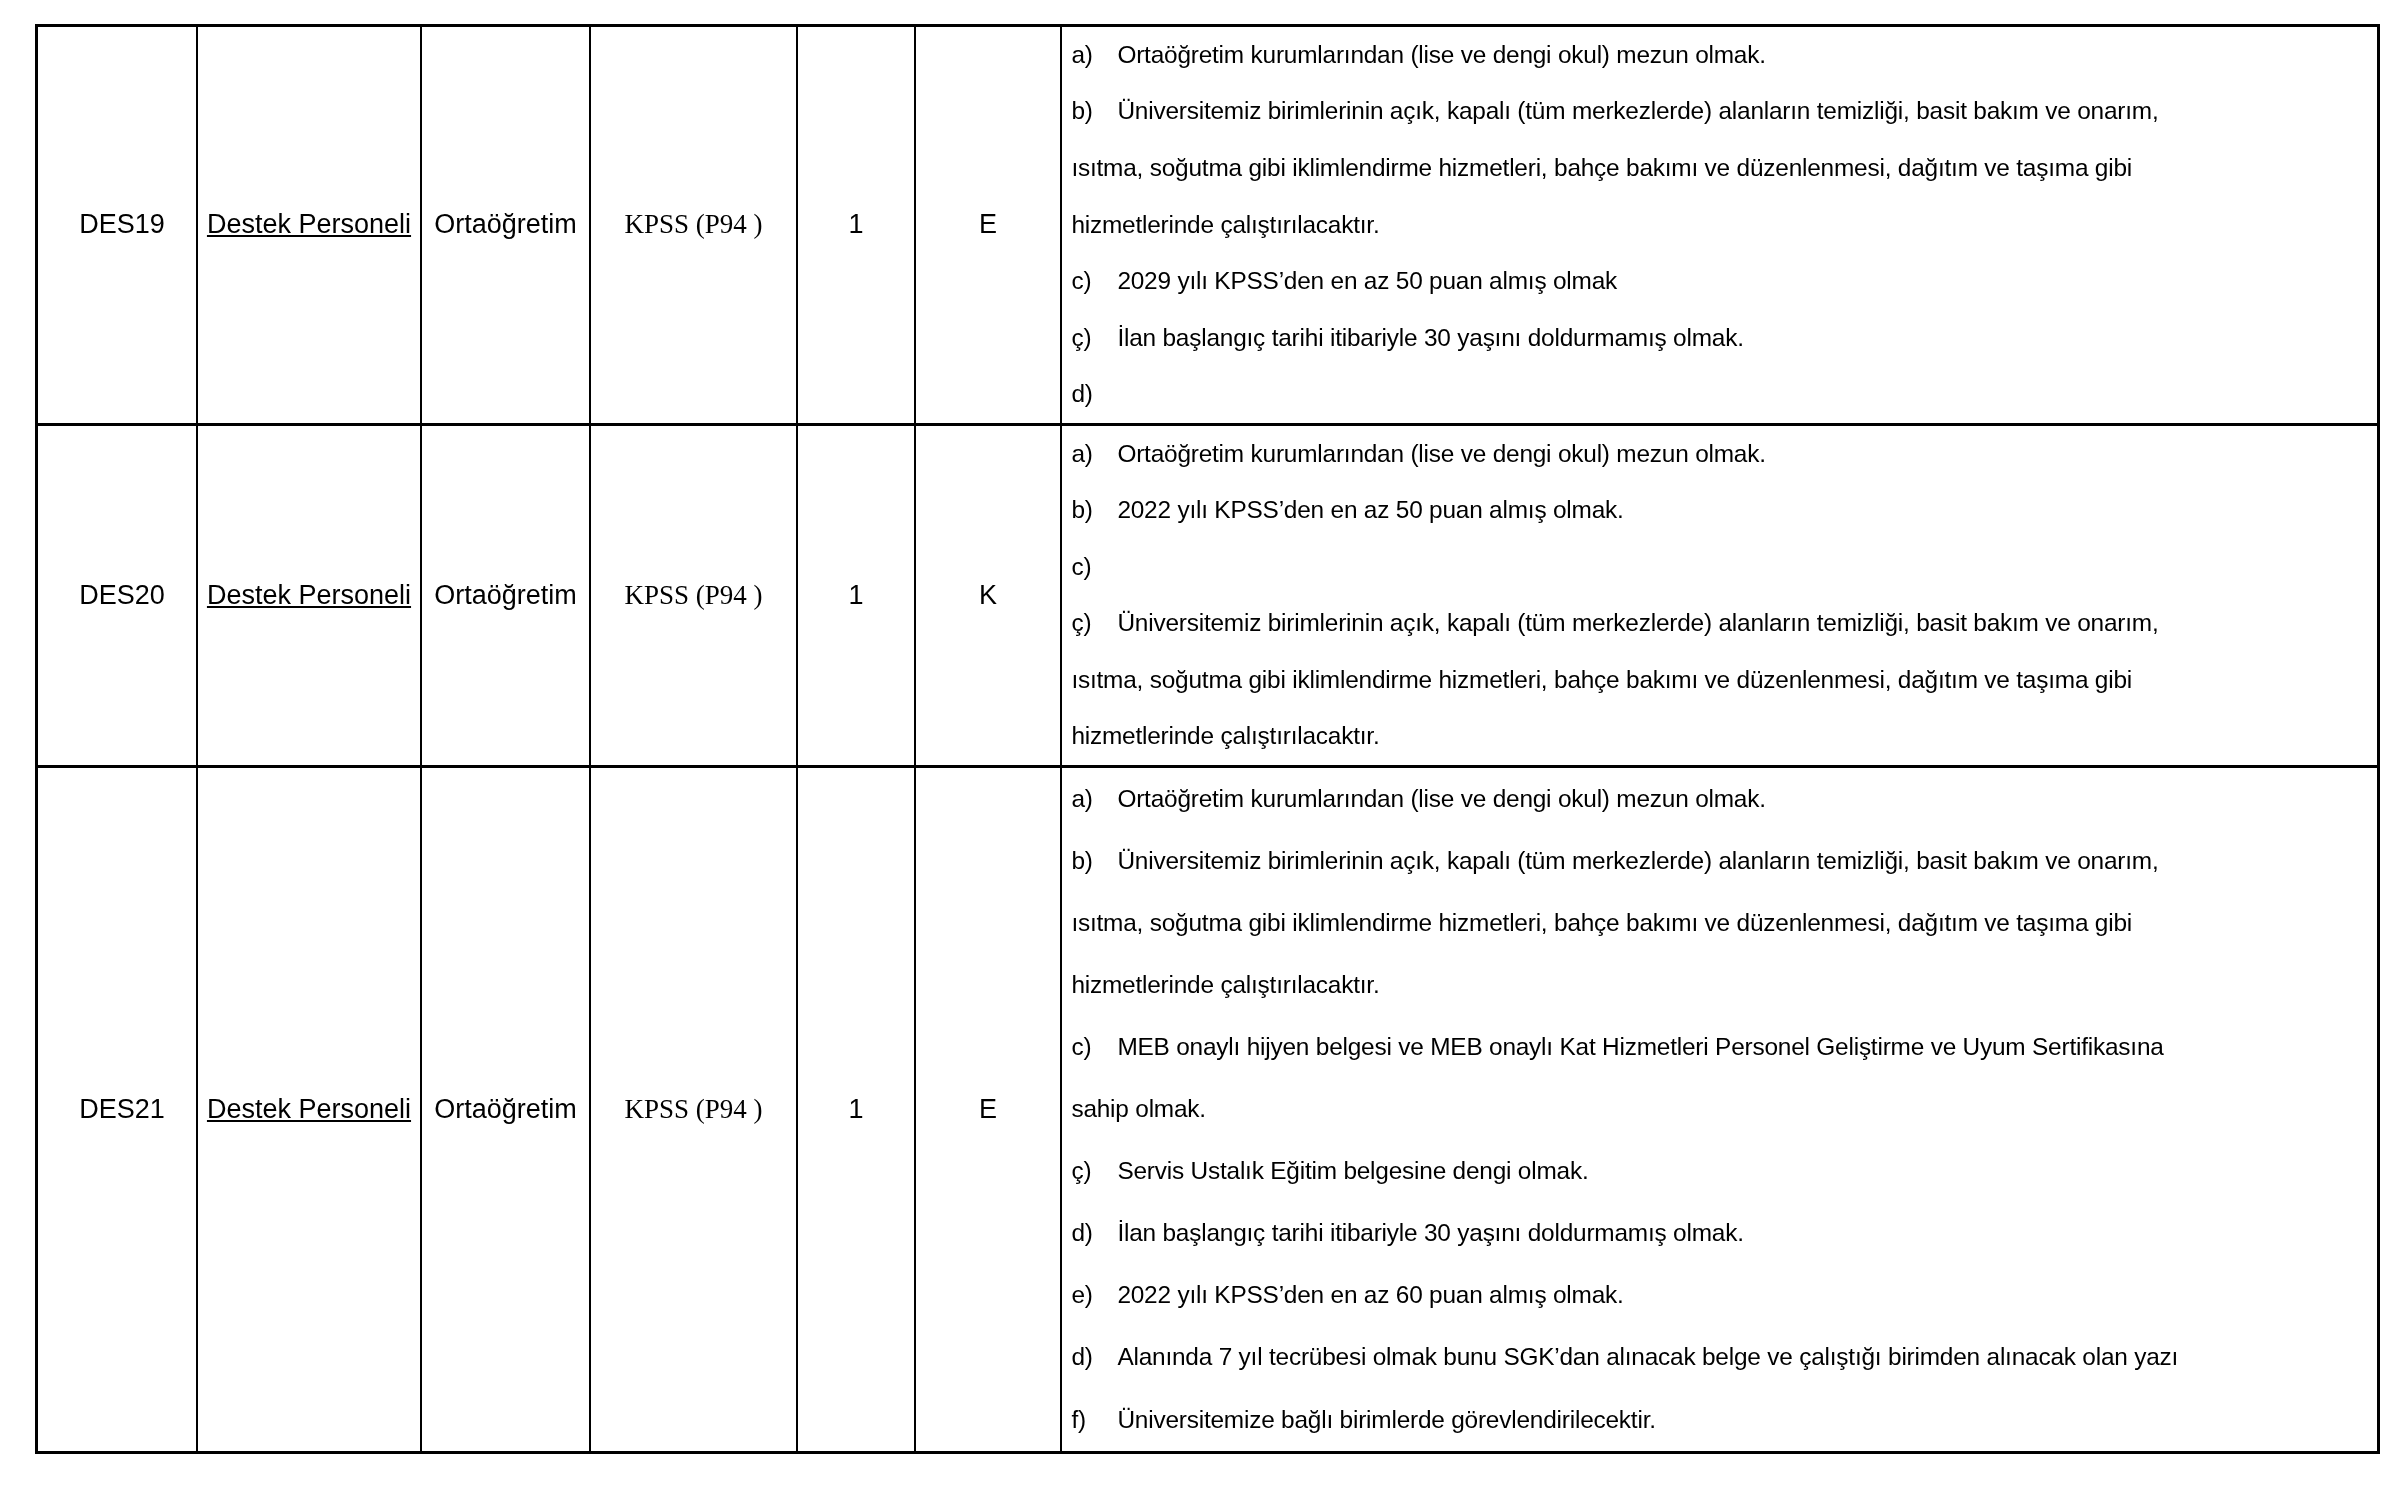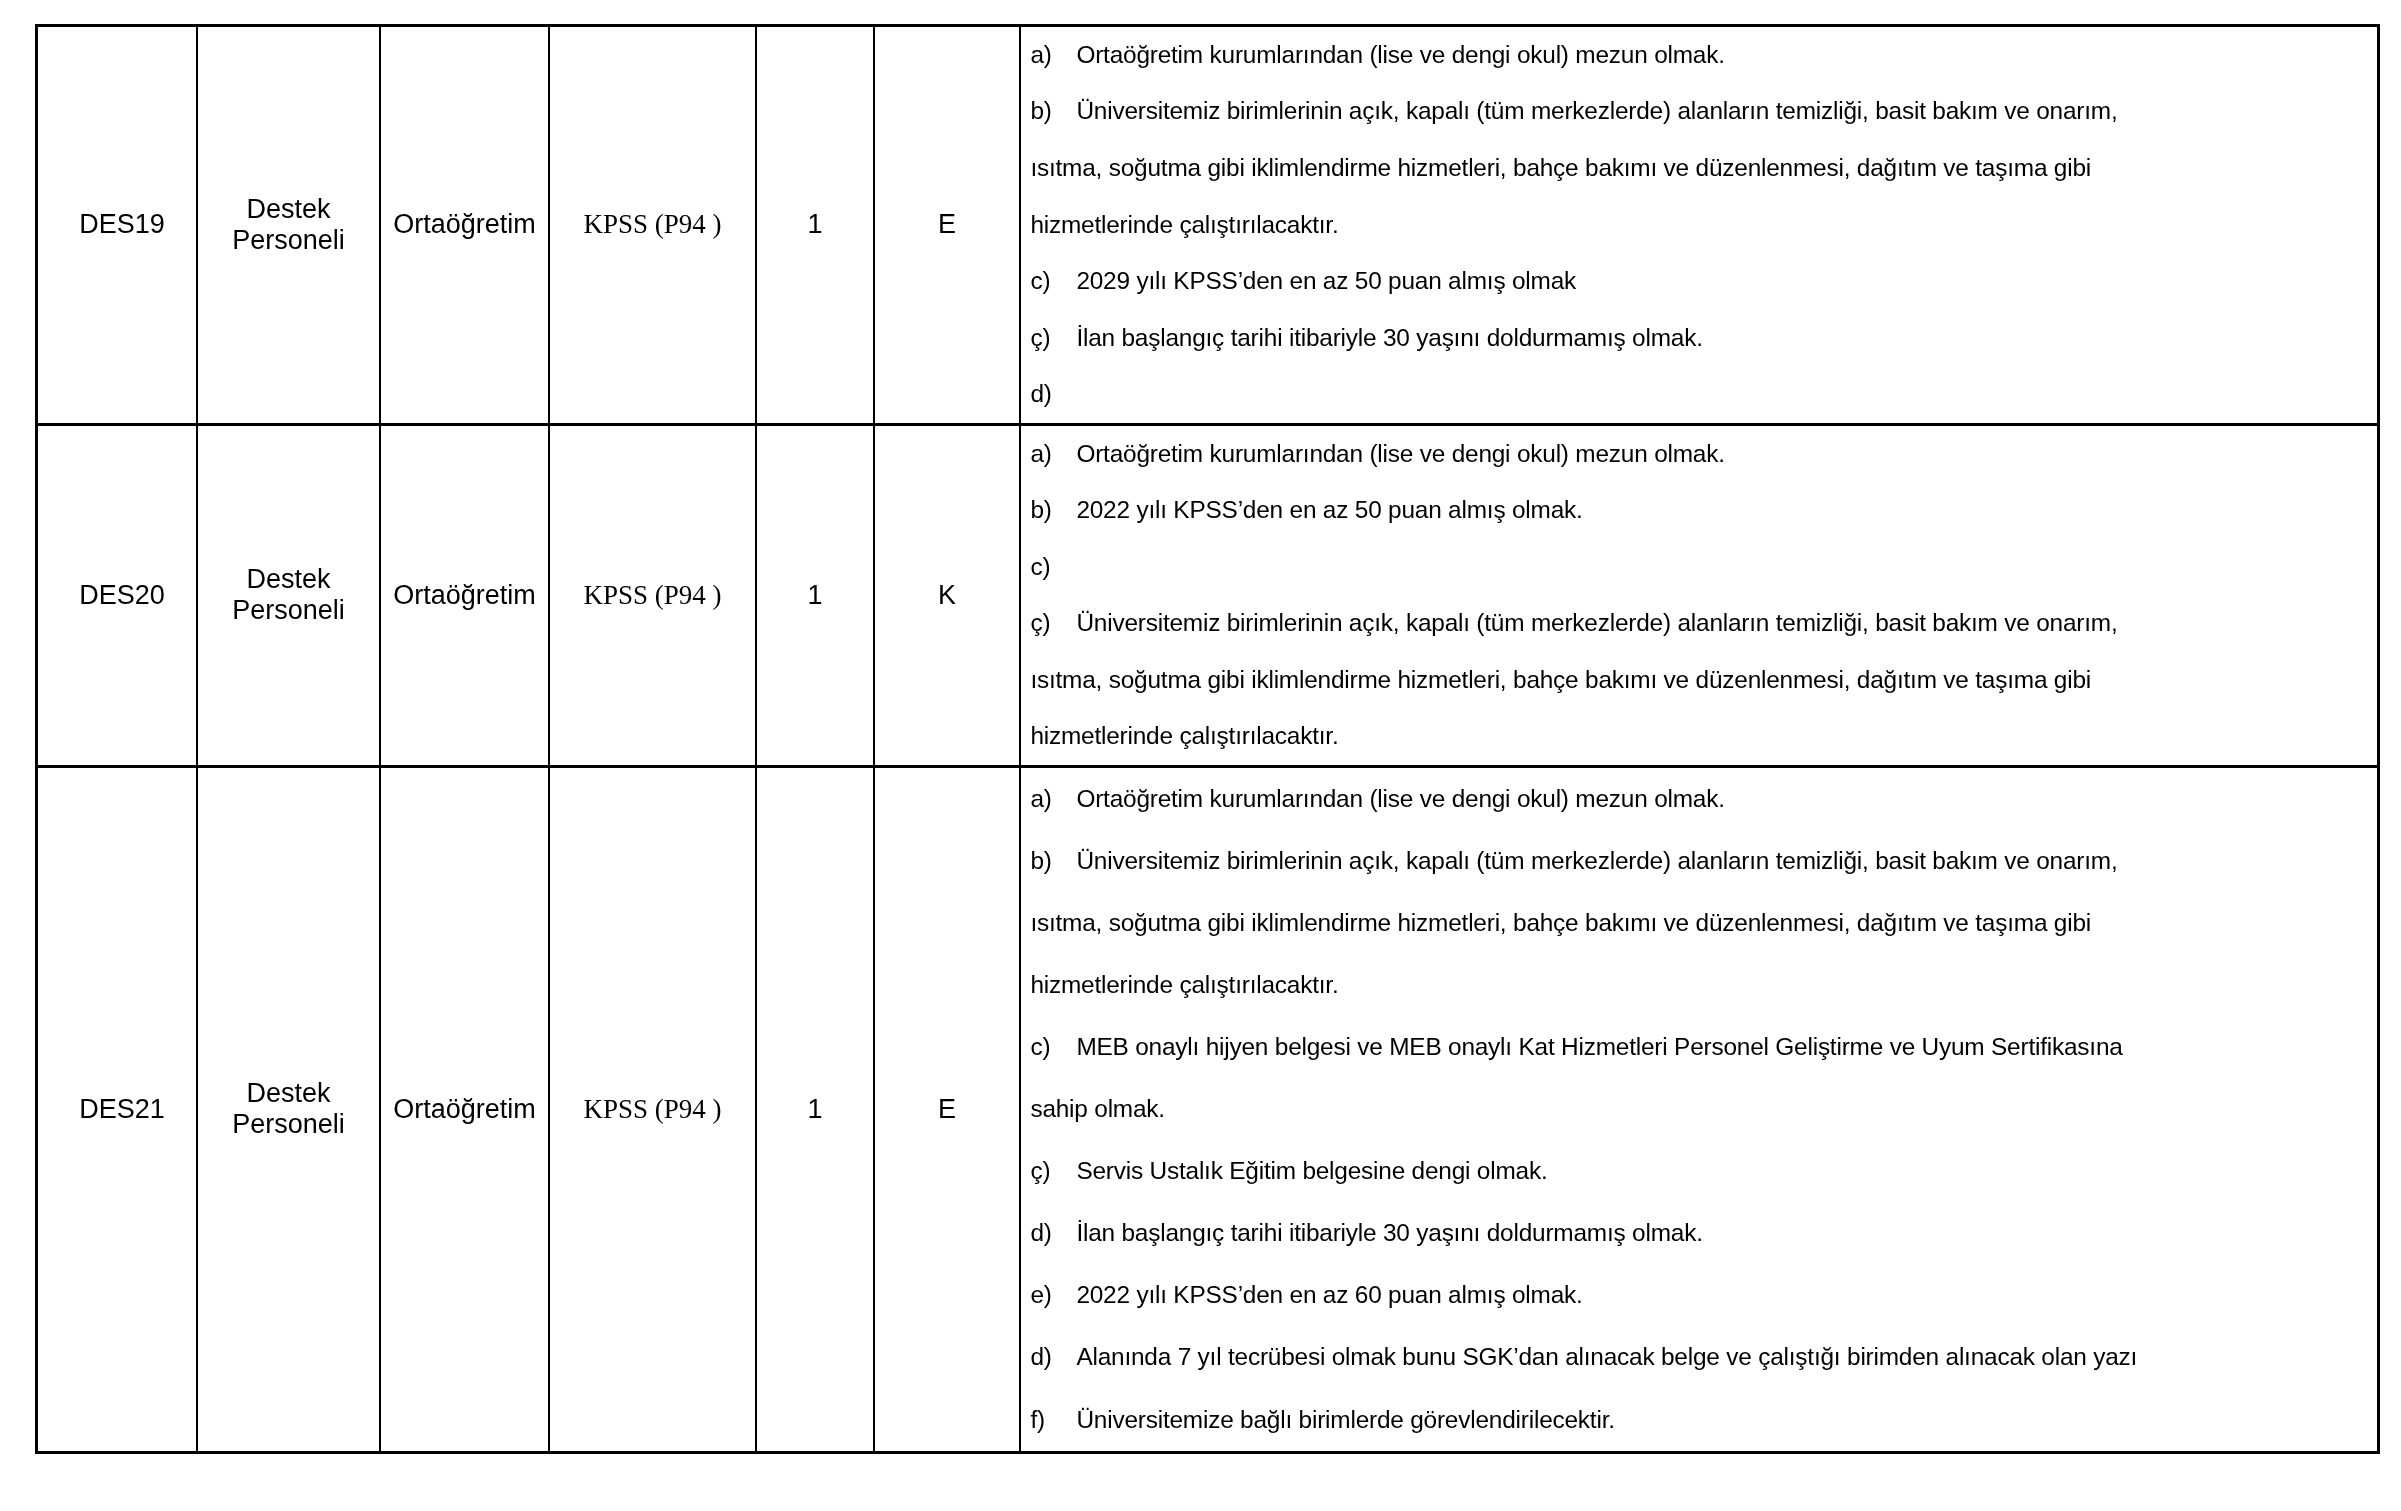--- a/index.html
+++ b/index.html
@@ -42,21 +42,21 @@
     box-sizing: border-box;
     border-right: 2.4px solid #000000;
     display: flex;
     align-items: center;
     justify-content: center;
     font-size: 27px;
     overflow: hidden;
     text-align: center;
   }
   .c-code   { width: 160px; padding-left: 10px; }
-  .c-title  { width: 183px; }
+  .c-title  { width: 224px; text-decoration: underline; }
   .c-edu    { width: 169px; }
   .c-exam   { width: 207px; font-family: Liberation Serif, serif; }
   .c-count  { width: 118px; }
   .c-gender { width: 146px; }
   .c-req {
     flex: 1 1 auto;
     border-right: none;
     flex-direction: column;
     align-items: stretch;
     justify-content: stretch;

